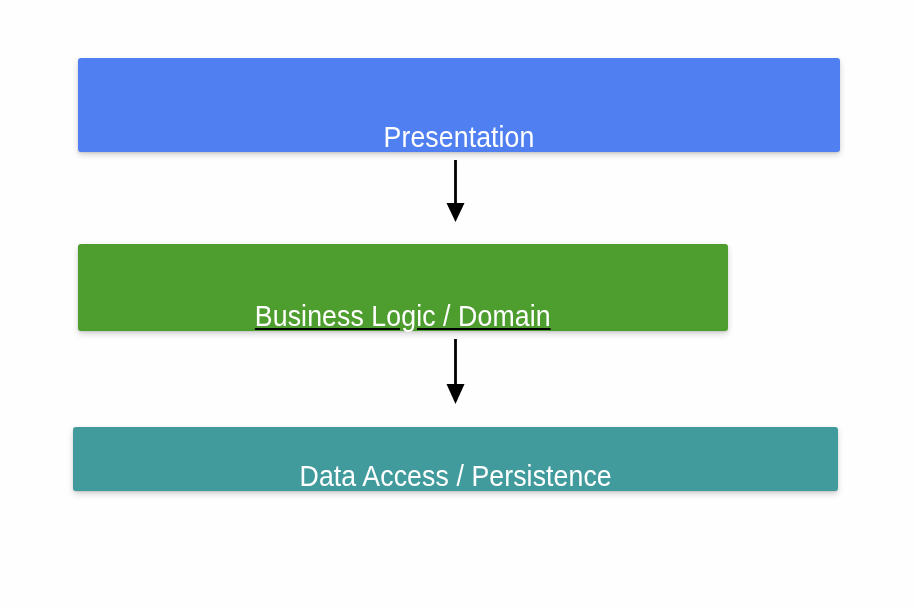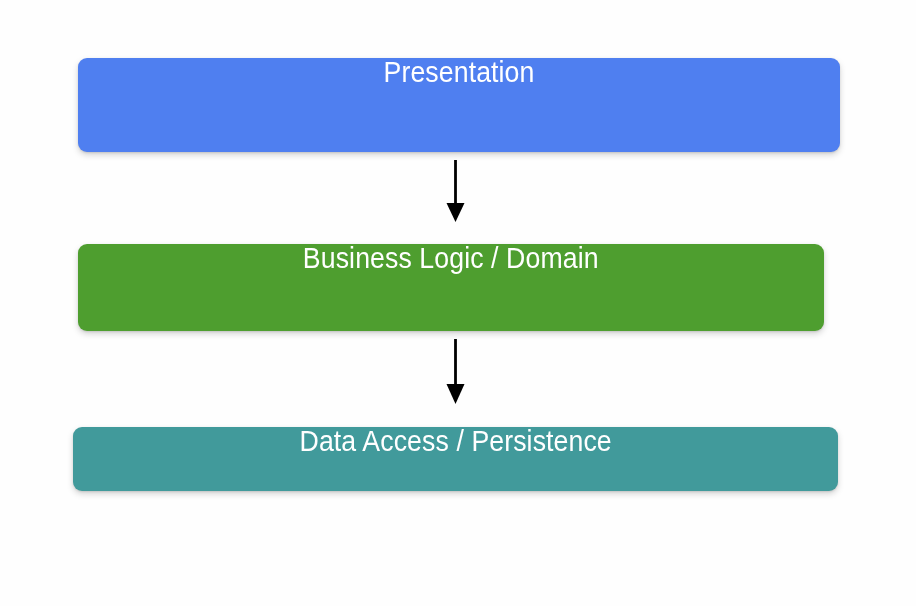--- a/index.html
+++ b/index.html
@@ -18,23 +18,23 @@
     position: relative;
     width: 916px;
     height: 606px;
     background: #fefefe;
   }
 
   
   .layer-box {
     position: absolute;
     display: flex;
-    align-items: flex-start;
+    align-items: flex-end;
     justify-content: center;
-    border-radius: 9px;
+    border-radius: 3px;
     box-shadow: 0 3px 6px rgba(0,0,0,0.17), 0 1px 2px rgba(0,0,0,0.10);
     box-sizing: border-box;
   }
 
   .layer-label {
     color: #ffffff;
     font-family: "Liberation Sans", sans-serif;
     font-size: 29px;
     font-weight: 400;
     letter-spacing: 0.1px;
@@ -47,22 +47,23 @@
   #layer-presentation {
     left: 78px;
     top: 58px;
     width: 762px;
     height: 94px;
   }
 
   #layer-business-logic {
     left: 78px;
     top: 244px;
-    width: 746px;
+    width: 650px;
     height: 87px;
+    text-decoration: underline;
   }
 
   #layer-data-access {
     left: 73px;
     top: 427px;
     width: 765px;
     height: 64px;
   }
 
   

